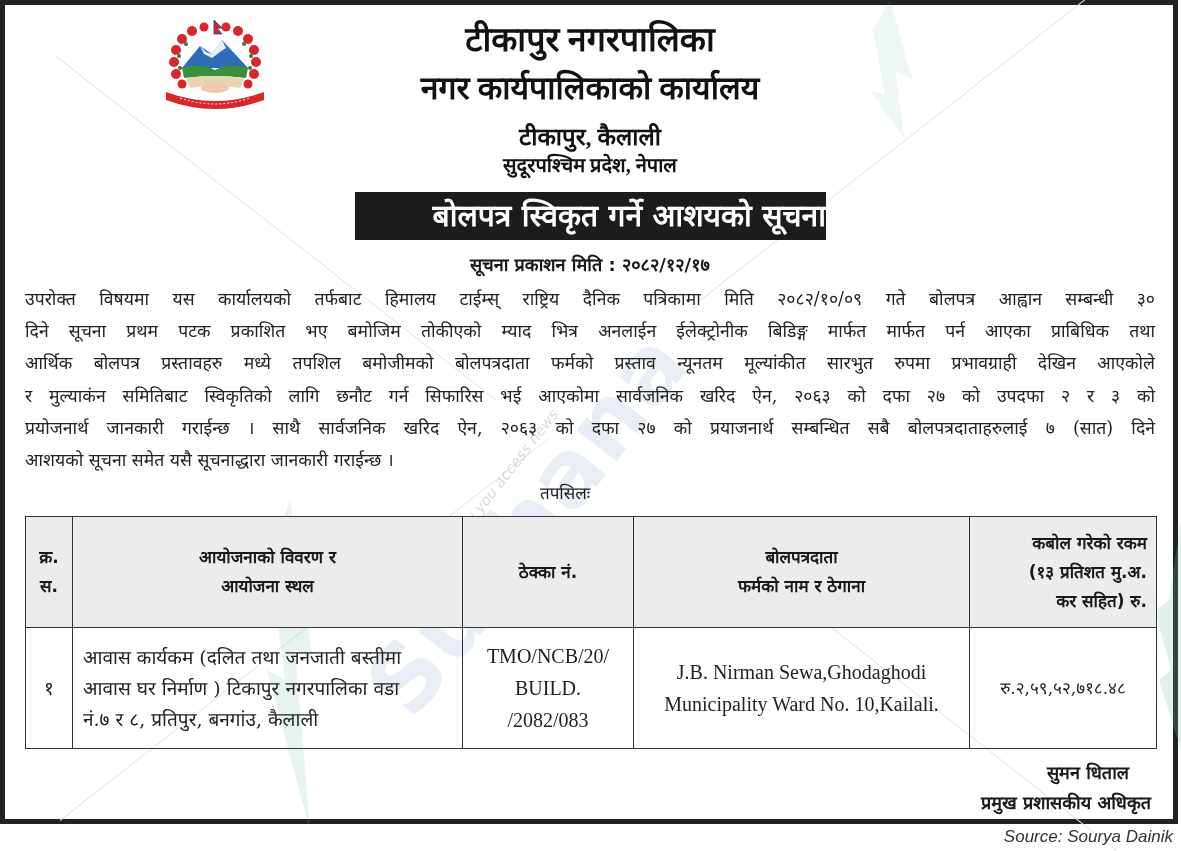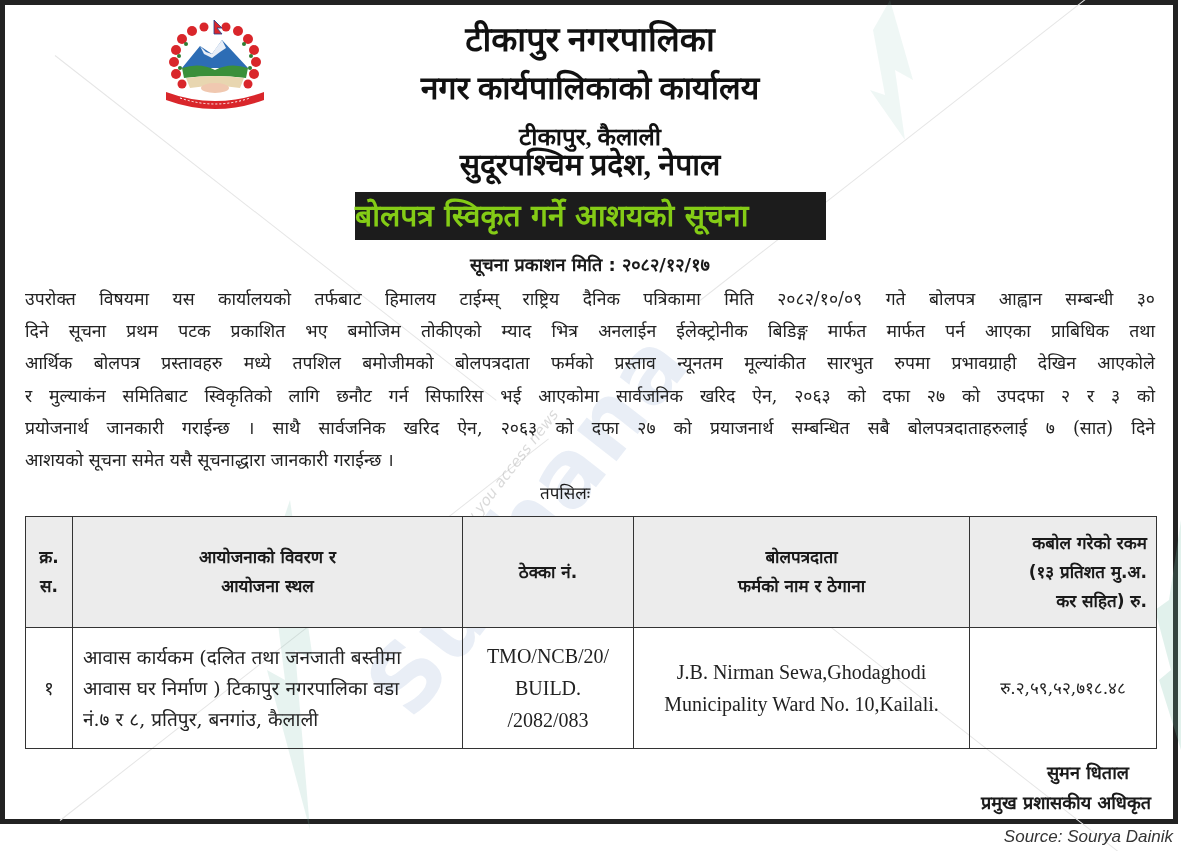--- a/index.html
+++ b/index.html
@@ -24,25 +24,25 @@
       color: rgba(150,150,150,0.35); white-space: nowrap;
     }
     .wm-arrow { position: absolute; }
 
     .logo { position: absolute; left: 160px; top: 18px; width: 110px; height: 94px; }
 
     .hdr { position: absolute; left: 300px; width: 580px; text-align: center; font-family: Liberation Serif, serif; font-weight: bold; color: #111; }
     .h1 { top: 18px; font-size: 34px; line-height: 44px; }
     .h2 { top: 66px; font-size: 32px; line-height: 44px; }
     .h3 { top: 112px; font-size: 24px; line-height: 34px; margin-top: 8px; }
-    .h4 { top: 148px; font-size: 30px; line-height: 34px; }
+    .h4 { top: 148px; font-size: 20px; line-height: 34px; }
 
     .title-box {
       position: absolute; left: 355px; top: 192px; width: 471px; height: 48px;
-      background: #1c1c1c; color: #84cc16; text-align: left;
+      background: #1c1c1c; color: #ffffff; text-align: right;
       font-family: "DejaVu Sans", sans-serif; font-weight: bold; font-size: 30px; line-height: 48px;
     }
 
     .pubdate {
       position: absolute; left: 380px; top: 252px; width: 420px; text-align: center;
       font-family: "DejaVu Sans", sans-serif; font-weight: bold; font-size: 18px; line-height: 26px;
     }
 
     .body-text {
       position: absolute; left: 25px; top: 283px; width: 1130px;

